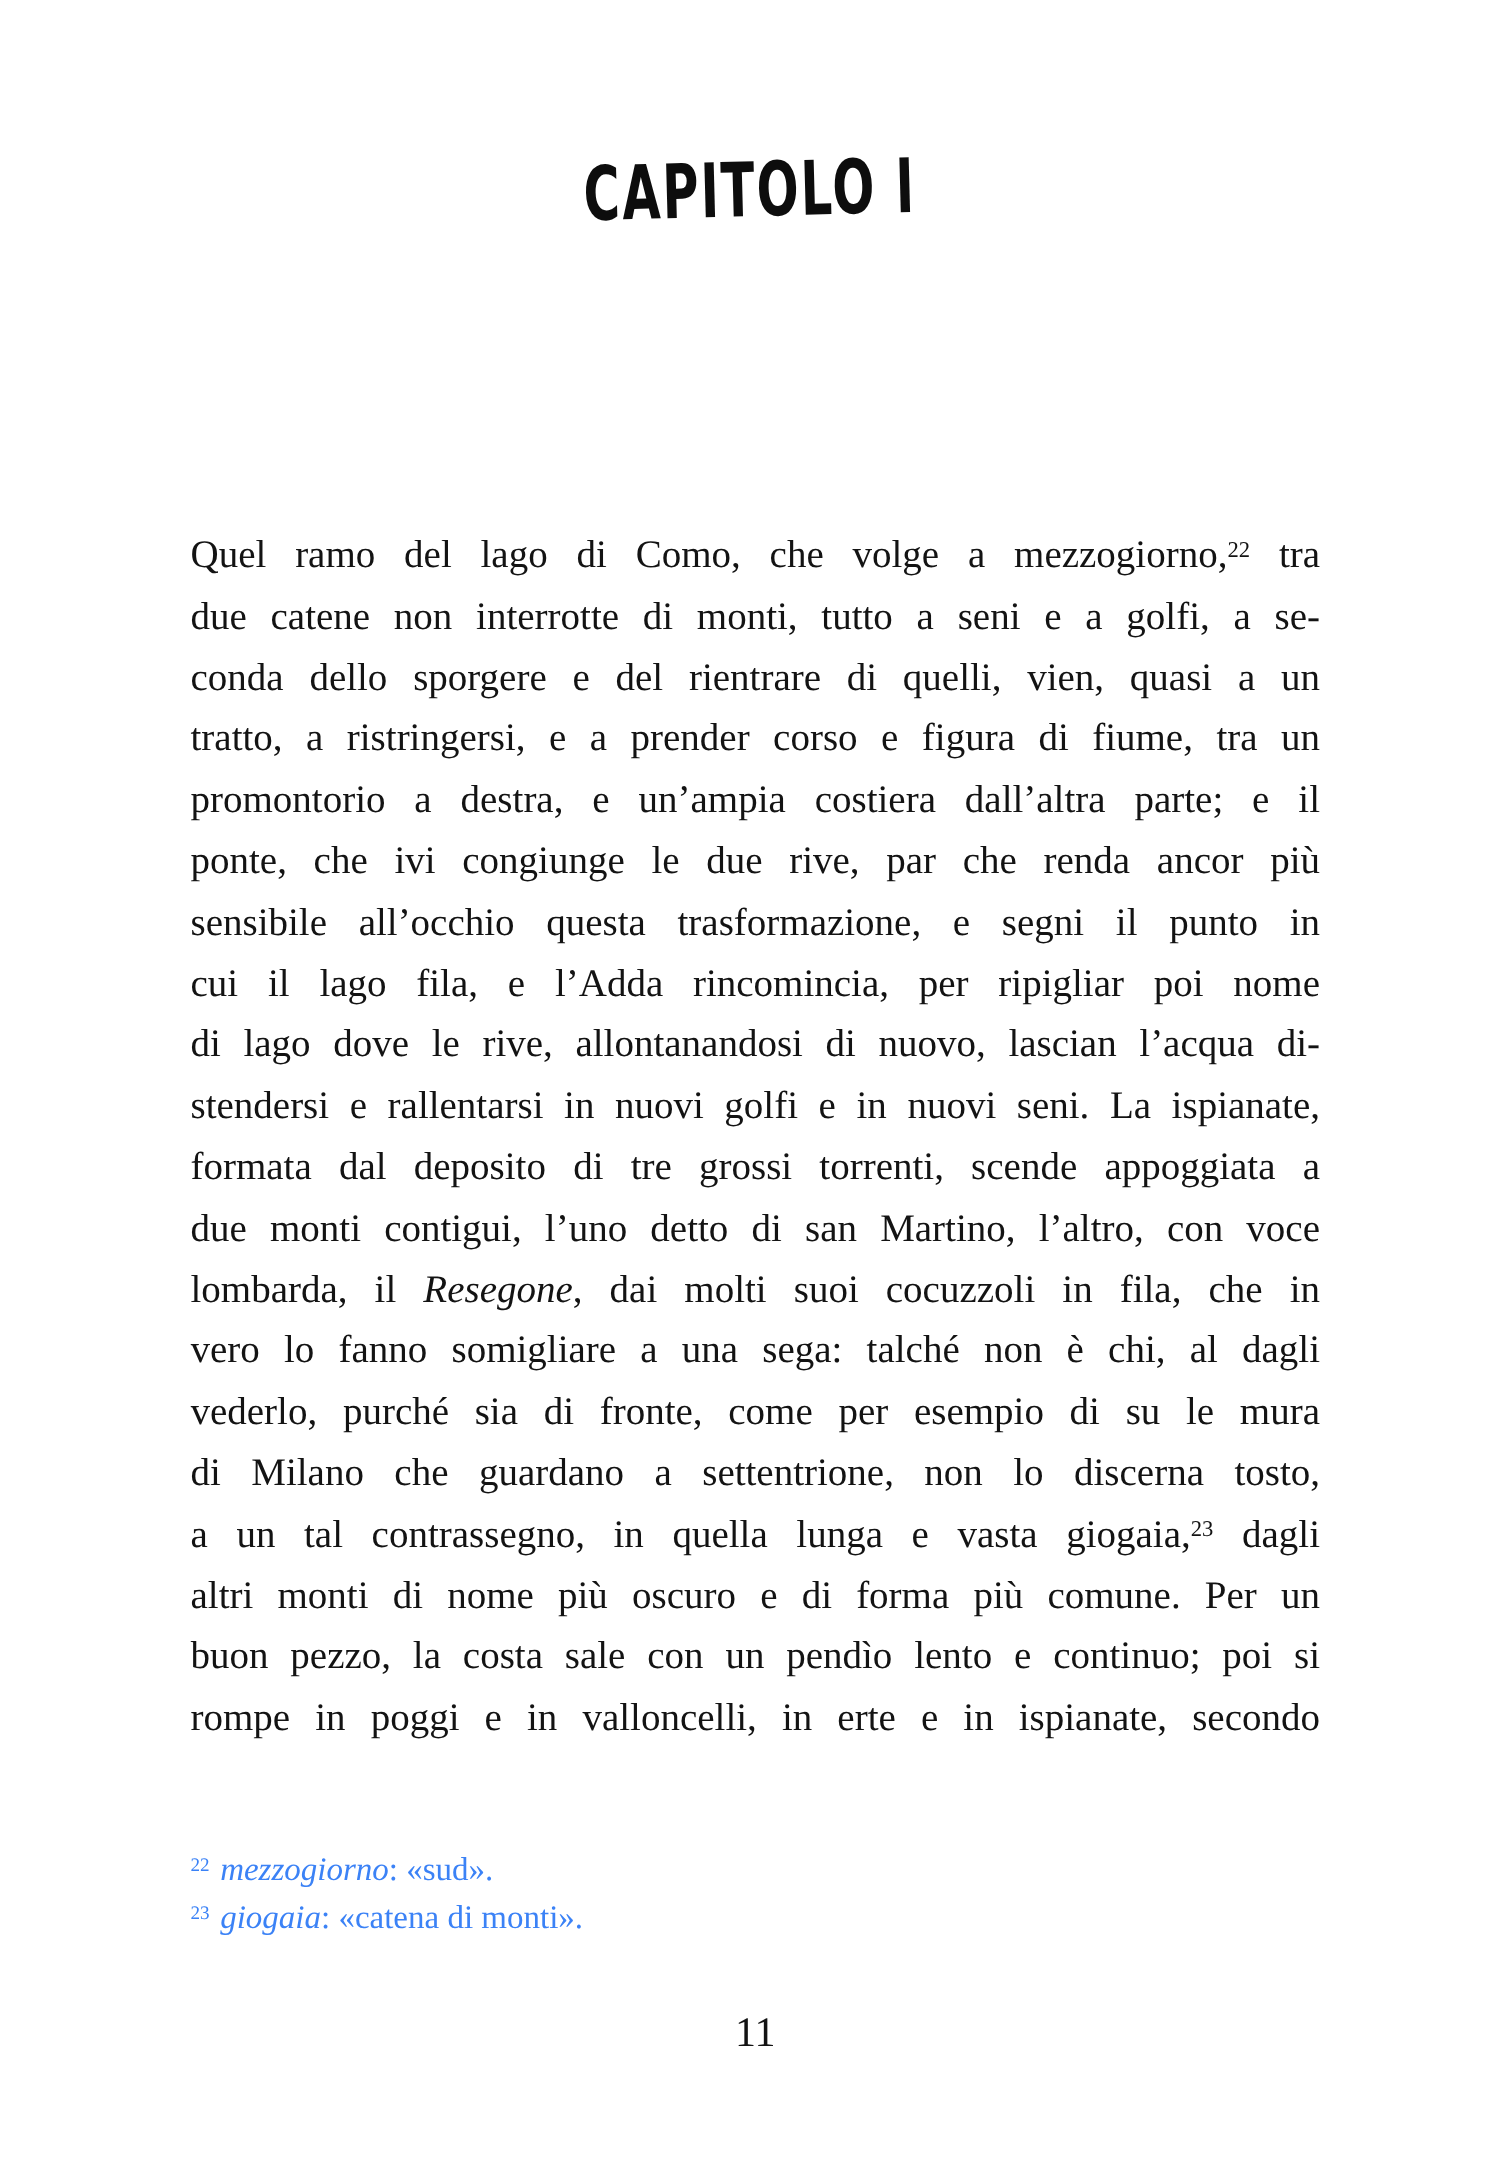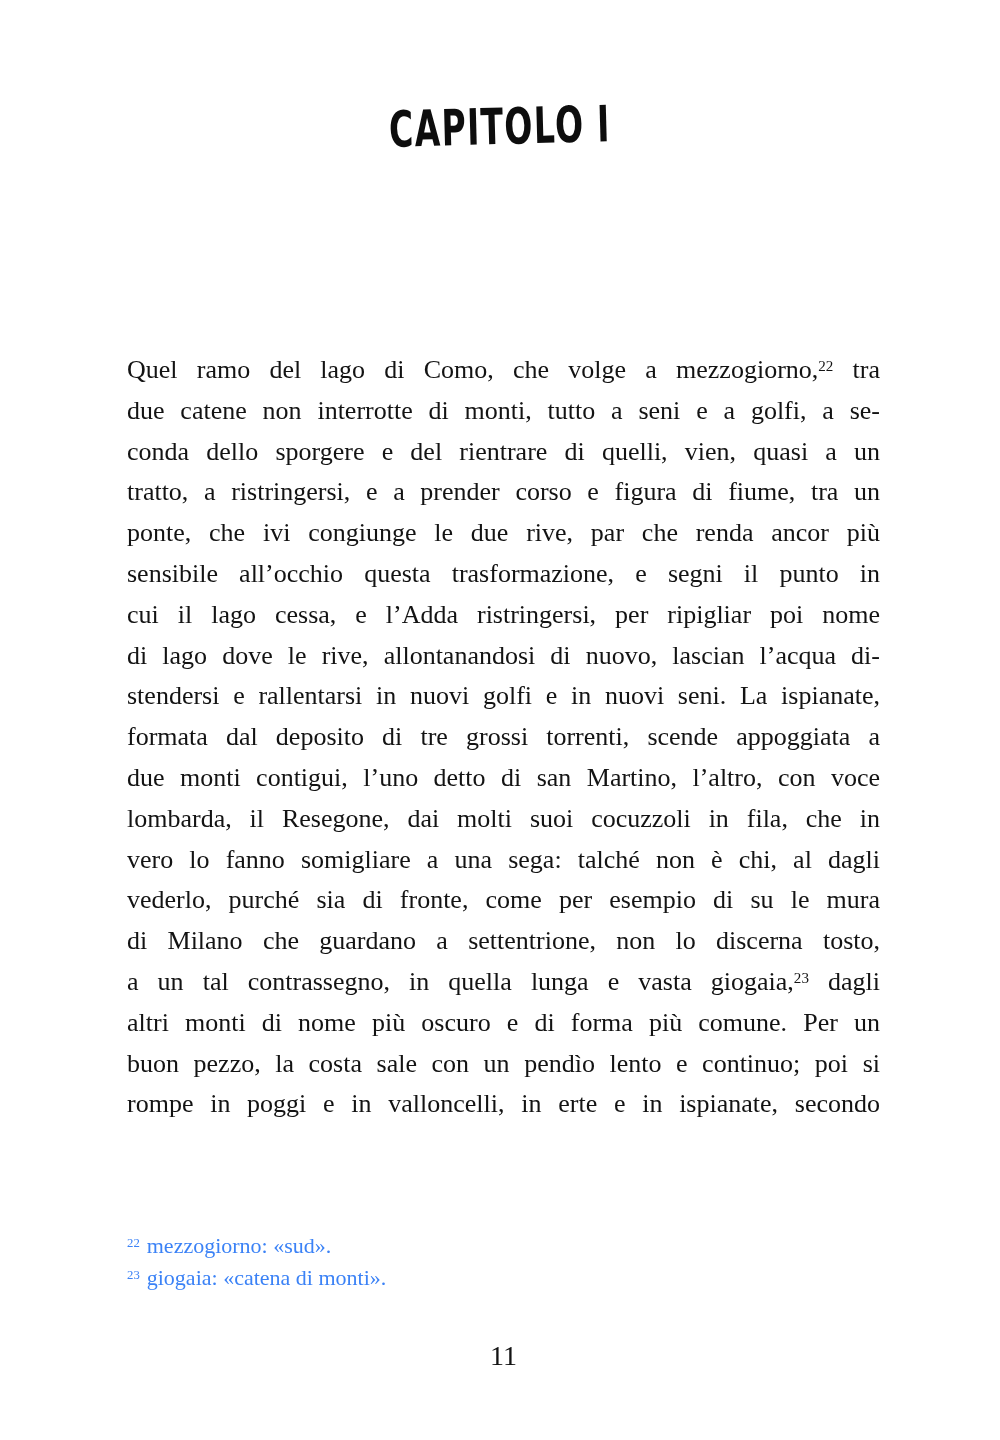--- a/index.html
+++ b/index.html
@@ -48,21 +48,21 @@
     height: 40.8px;
     overflow: hidden;
     text-align: justify;
     text-align-last: justify;
   }
   .line::after {
     content: "";
     display: inline-block;
     width: 100%;
   }
-  .it { }
+  .it { font-style: italic; }
   .sup {
     font-size: 0.58em;
     position: relative;
     top: -0.48em;
     letter-spacing: 0;
   }
   .footnotes {
     position: absolute;
     left: 127px;
     top: 1230px;
@@ -95,23 +95,24 @@
 
   <div class="chapter-title">
     <span class="title-inner">CAPITOLO I</span>
   </div>
 
   <div class="body-text">
       <div class="line"><span>Quel ramo del lago di Como, che volge a mezzogiorno,</span><span class="sup">22</span><span> tra</span></div>
       <div class="line"><span>due catene non interrotte di monti, tutto a seni e a golfi, a se-</span></div>
       <div class="line"><span>conda dello sporgere e del rientrare di quelli, vien, quasi a un</span></div>
       <div class="line"><span>tratto, a ristringersi, e a prender corso e figura di fiume, tra un</span></div>
+      <div class="line"><span>promontorio a destra, e un’ampia costiera dall’altra parte; e il</span></div>
       <div class="line"><span>ponte, che ivi congiunge le due rive, par che renda ancor più</span></div>
       <div class="line"><span>sensibile all’occhio questa trasformazione, e segni il punto in</span></div>
-      <div class="line"><span>cui il lago cessa, e l’Adda ristringersi, per ripigliar poi nome</span></div>
+      <div class="line"><span>cui il lago fila, e l’Adda rincomincia, per ripigliar poi nome</span></div>
       <div class="line"><span>di lago dove le rive, allontanandosi di nuovo, lascian l’acqua di-</span></div>
       <div class="line"><span>stendersi e rallentarsi in nuovi golfi e in nuovi seni. La ispianate,</span></div>
       <div class="line"><span>formata dal deposito di tre grossi torrenti, scende appoggiata a</span></div>
       <div class="line"><span>due monti contigui, l’uno detto di san Martino, l’altro, con voce</span></div>
       <div class="line"><span>lombarda, il </span><span class="it">Resegone</span><span>, dai molti suoi cocuzzoli in fila, che in</span></div>
       <div class="line"><span>vero lo fanno somigliare a una sega: talché non è chi, al dagli</span></div>
       <div class="line"><span>vederlo, purché sia di fronte, come per esempio di su le mura</span></div>
       <div class="line"><span>di Milano che guardano a settentrione, non lo discerna tosto,</span></div>
       <div class="line"><span>a un tal contrassegno, in quella lunga e vasta giogaia,</span><span class="sup">23</span><span> dagli</span></div>
       <div class="line"><span>altri monti di nome più oscuro e di forma più comune. Per un</span></div>

